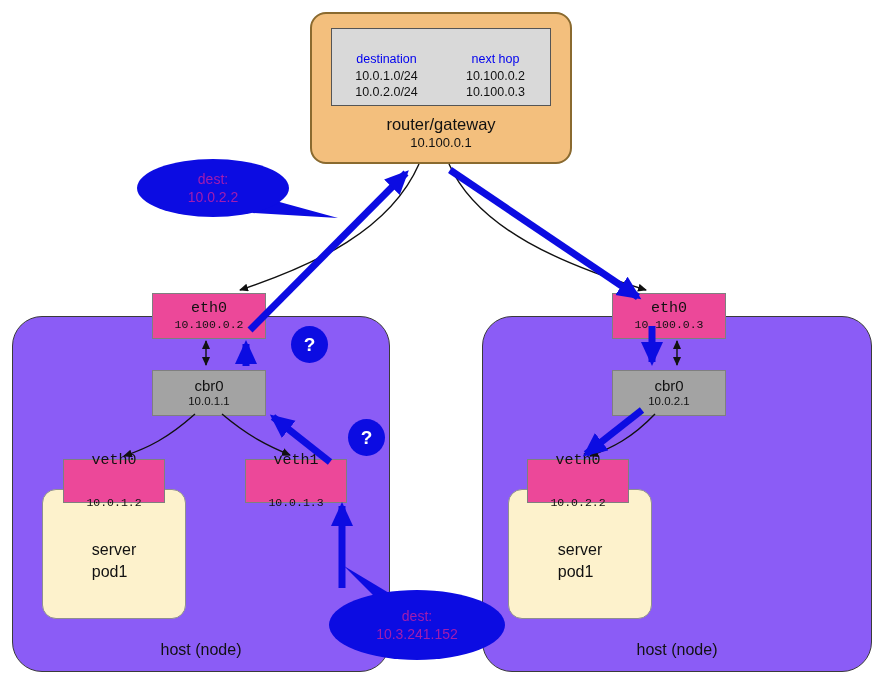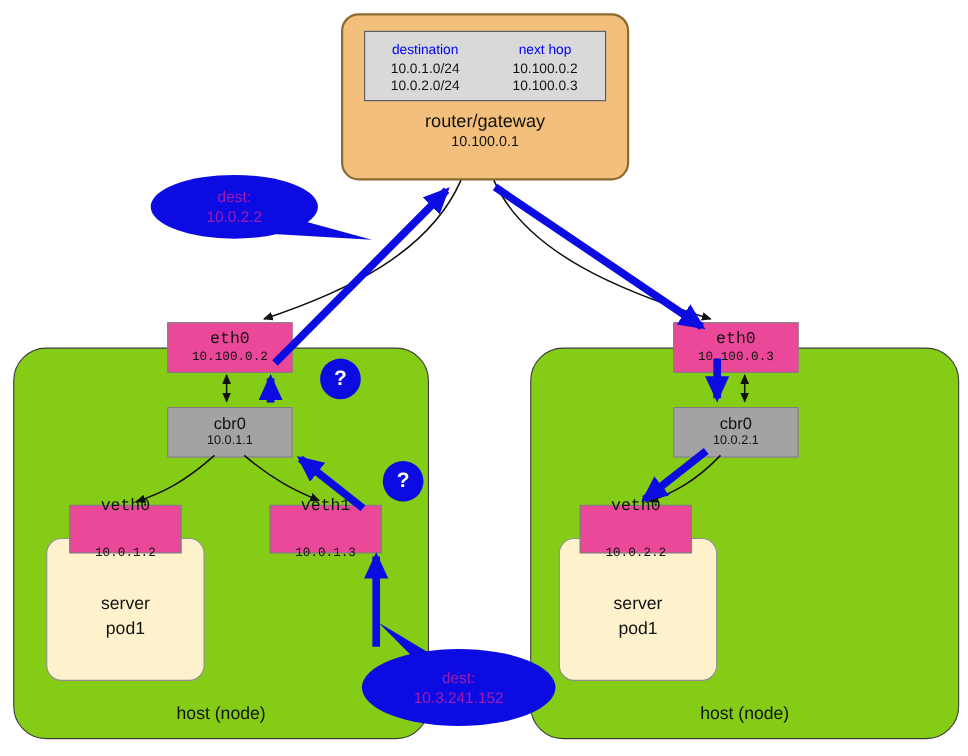--- a/index.html
+++ b/index.html
@@ -1,50 +1,50 @@
 <!DOCTYPE html>
 <html><head>
 <meta charset="utf-8">
 <style>
   html,body{margin:0;padding:0;background:#fff;}
   .canvas{
     position:relative;width:880px;height:687px;background:#ffffff;
     font-family:"Liberation Sans", sans-serif;color:#111;overflow:hidden;
   }
   .host{
-    position:absolute;background:#84cc16;border:1.5px solid #3a3a3a;
+    position:absolute;background:#8b5cf6;border:1.5px solid #3a3a3a;
     border-radius:30px;z-index:0;
   }
   .host-label{
     position:absolute;left:0;right:0;bottom:12px;text-align:center;
     font-size:16px;color:#111;
   }
   .pod{
     position:absolute;height:128px;background:#fdf2cc;border:1.3px solid #8f8f8f;
     border-radius:14px;z-index:1;display:flex;align-items:center;justify-content:center;
   }
-  .pod-label{text-align:center;font-size:16px;line-height:1.35;margin-top:14px;}
+  .pod-label{font-size:16px;line-height:1.35;margin-top:14px;}
   .dev{
     position:absolute;border:1.3px solid #7f7f7f;display:flex;flex-direction:column;
     align-items:center;justify-content:center;line-height:1.18;z-index:2;
     width:112px;height:44px;
   }
   .dev.small{width:100px;height:42px;gap:26px;}
   .green{background:#ec4899;font-family:Liberation Mono, monospace;}
   .pink{background:#a3a3a3;}
   .dev-name{font-size:15px;}
   .dev-ip{font-size:11.5px;}
   .router{
     position:absolute;left:310px;top:12px;width:258px;height:148px;
     background:#f3bf7d;border:2px solid #8a6a2f;border-radius:16px;z-index:2;
     display:flex;flex-direction:column;align-items:center;
   }
   .rtable{
     margin-top:14px;width:218px;background:#d9d9d9;border:1.5px solid #555;
-    display:grid;grid-template-columns:1fr 1fr;padding:7px 0 5px 0;
+    display:grid;grid-template-columns:1fr 1fr;padding:21px 0 5px 0;
   }
   .rtable .th{color:#0000ee;font-size:12.5px;text-align:center;padding:2px 0 2px 0;}
   .rtable .td{color:#111;font-size:12.5px;text-align:center;padding:1px 0;}
   .router-title{margin-top:9px;font-size:16.5px;}
   .router-ip{font-size:13px;margin-top:1px;}
   .overlay{position:absolute;left:0;top:0;z-index:3;pointer-events:none;}
   .qcircle{
     position:absolute;width:37px;height:37px;border-radius:50%;background:#0c0ce2;
     color:#fff;font-weight:bold;font-size:19px;display:flex;align-items:center;
     justify-content:center;z-index:5;

